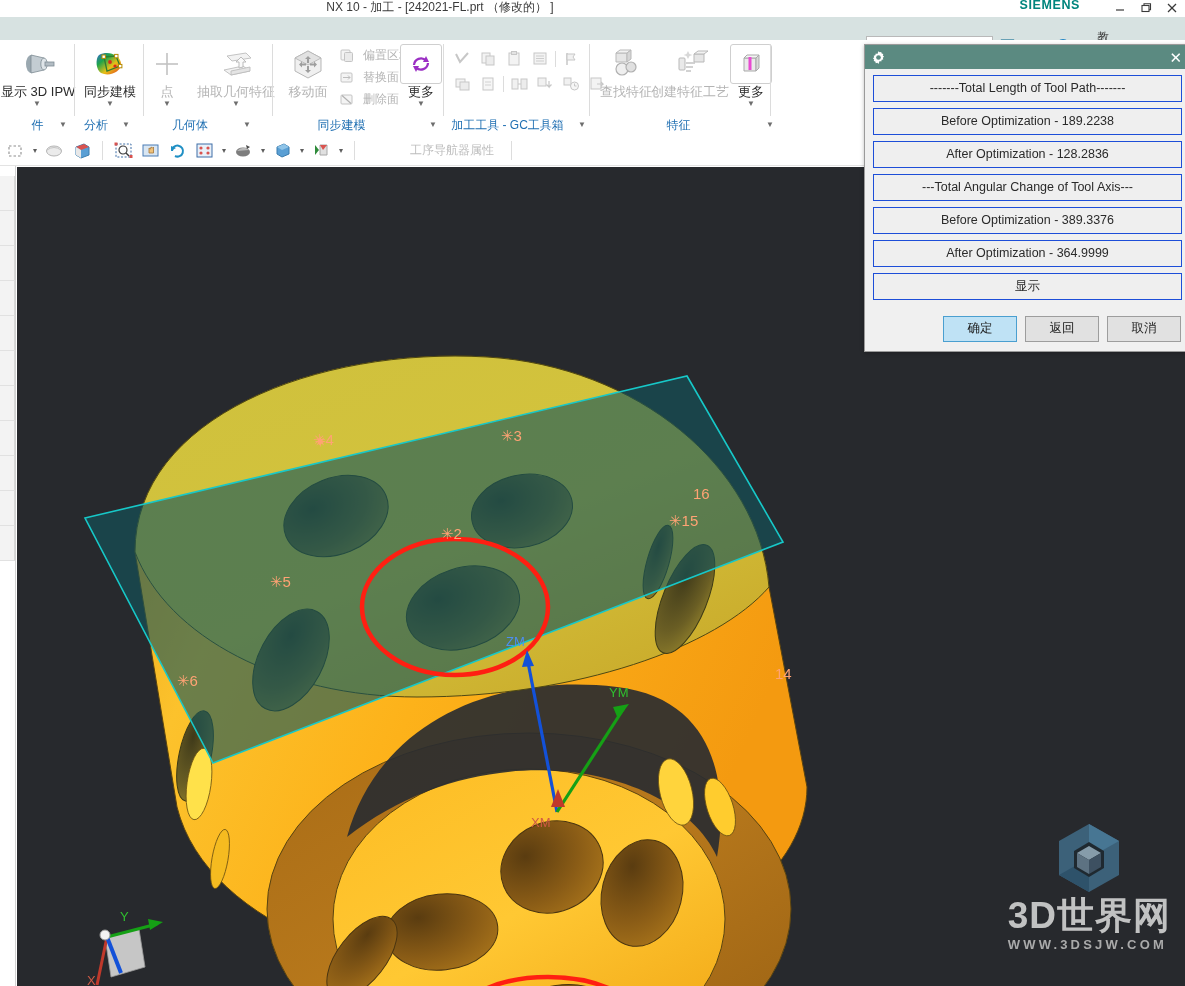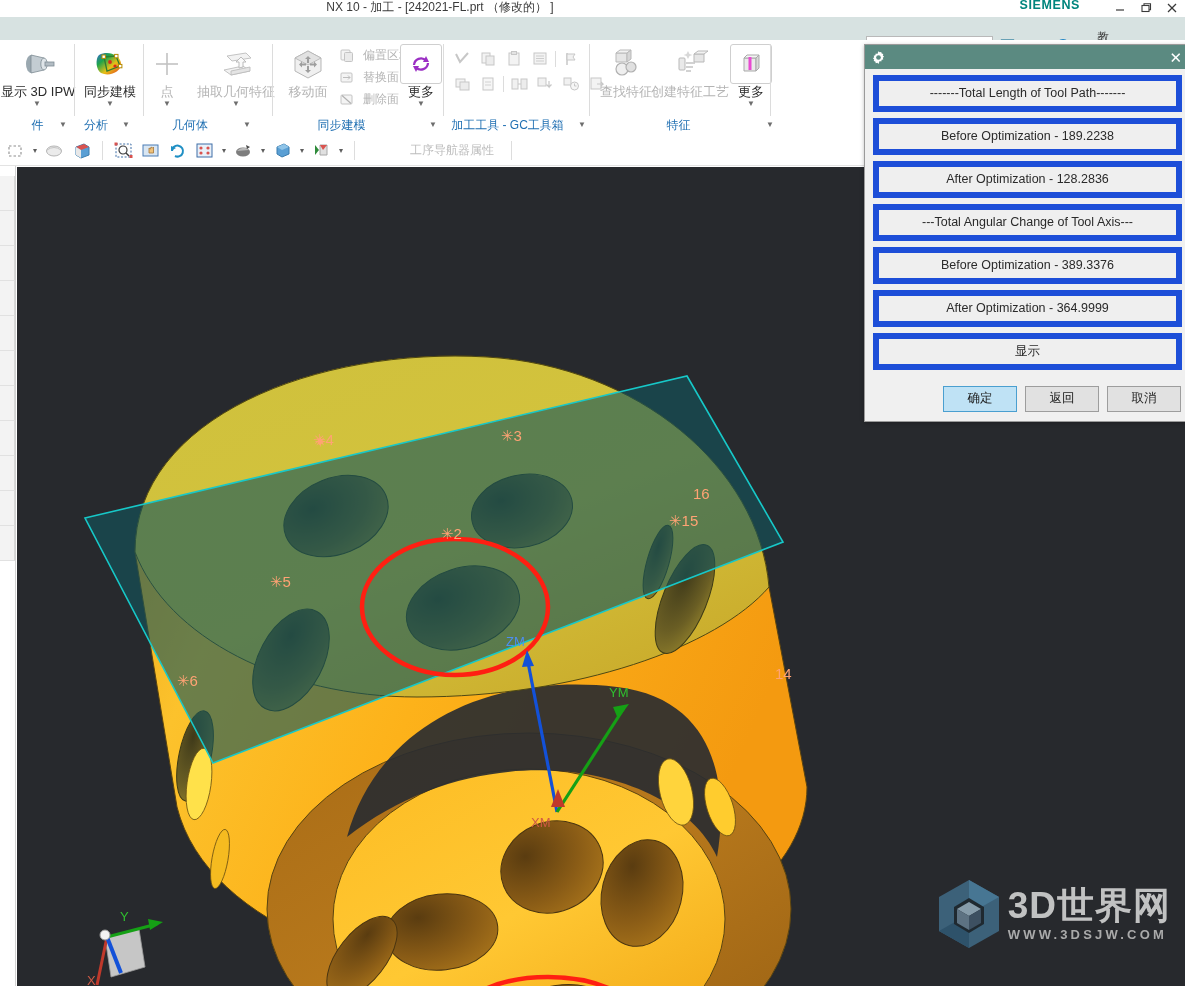--- a/index.html
+++ b/index.html
@@ -96,35 +96,35 @@
     box-shadow:0 1px 4px rgba(0,0,0,.25);
   }
   .dlg-head{
     height:24px;background:#5b8a81;display:flex;align-items:center;
     justify-content:space-between;padding:0 8px 0 6px;
   }
   .dlg-head .gear{width:15px;height:15px;}
   .dlg-head .x{color:#fff;font-size:15px;line-height:15px;cursor:default;font-weight:300;}
   .dlg-body{padding:6px 8px 7px 8px;}
   .dlg-item{
-    height:25px;line-height:25px;border:6px solid #1d4ed8;background:#efefef;
+    height:25px;line-height:25px;border:1px solid #1d4ed8;background:#efefef;
     text-align:center;font-size:12.5px;color:#2a2a2a;margin-bottom:6px;cursor:default;
     white-space:nowrap;overflow:hidden;
   }
   .dlg-actions{display:flex;justify-content:flex-end;gap:8px;padding:3px 9px 9px 9px;}
   .dlg-btn{
     min-width:52px;height:24px;line-height:22px;text-align:center;font-size:12.5px;
     border:1px solid #9d9d9d;background:#e1e1e1;color:#1d1d1d;padding:0 10px;cursor:default;
   }
   .dlg-btn.primary{background:#bfe2f5;border-color:#4a9fd0;}
 
   
   .watermark{
     position:absolute;right:14px;bottom:34px;display:flex;align-items:center;gap:1px;
-    opacity:.92;pointer-events:none;
+    opacity:.92;pointer-events:none;flex-direction:column;
   }
   .wm-text{display:flex;flex-direction:column;}
   .wm-title{font-size:37px;font-weight:bold;color:#cfcfcf;line-height:38px;letter-spacing:1px;}
   .wm-url{font-size:13px;color:#b5b5b5;letter-spacing:3.2px;font-weight:bold;margin-top:2px;}
 </style>
 </head>
 <body>
 
 <div id="app">
 

